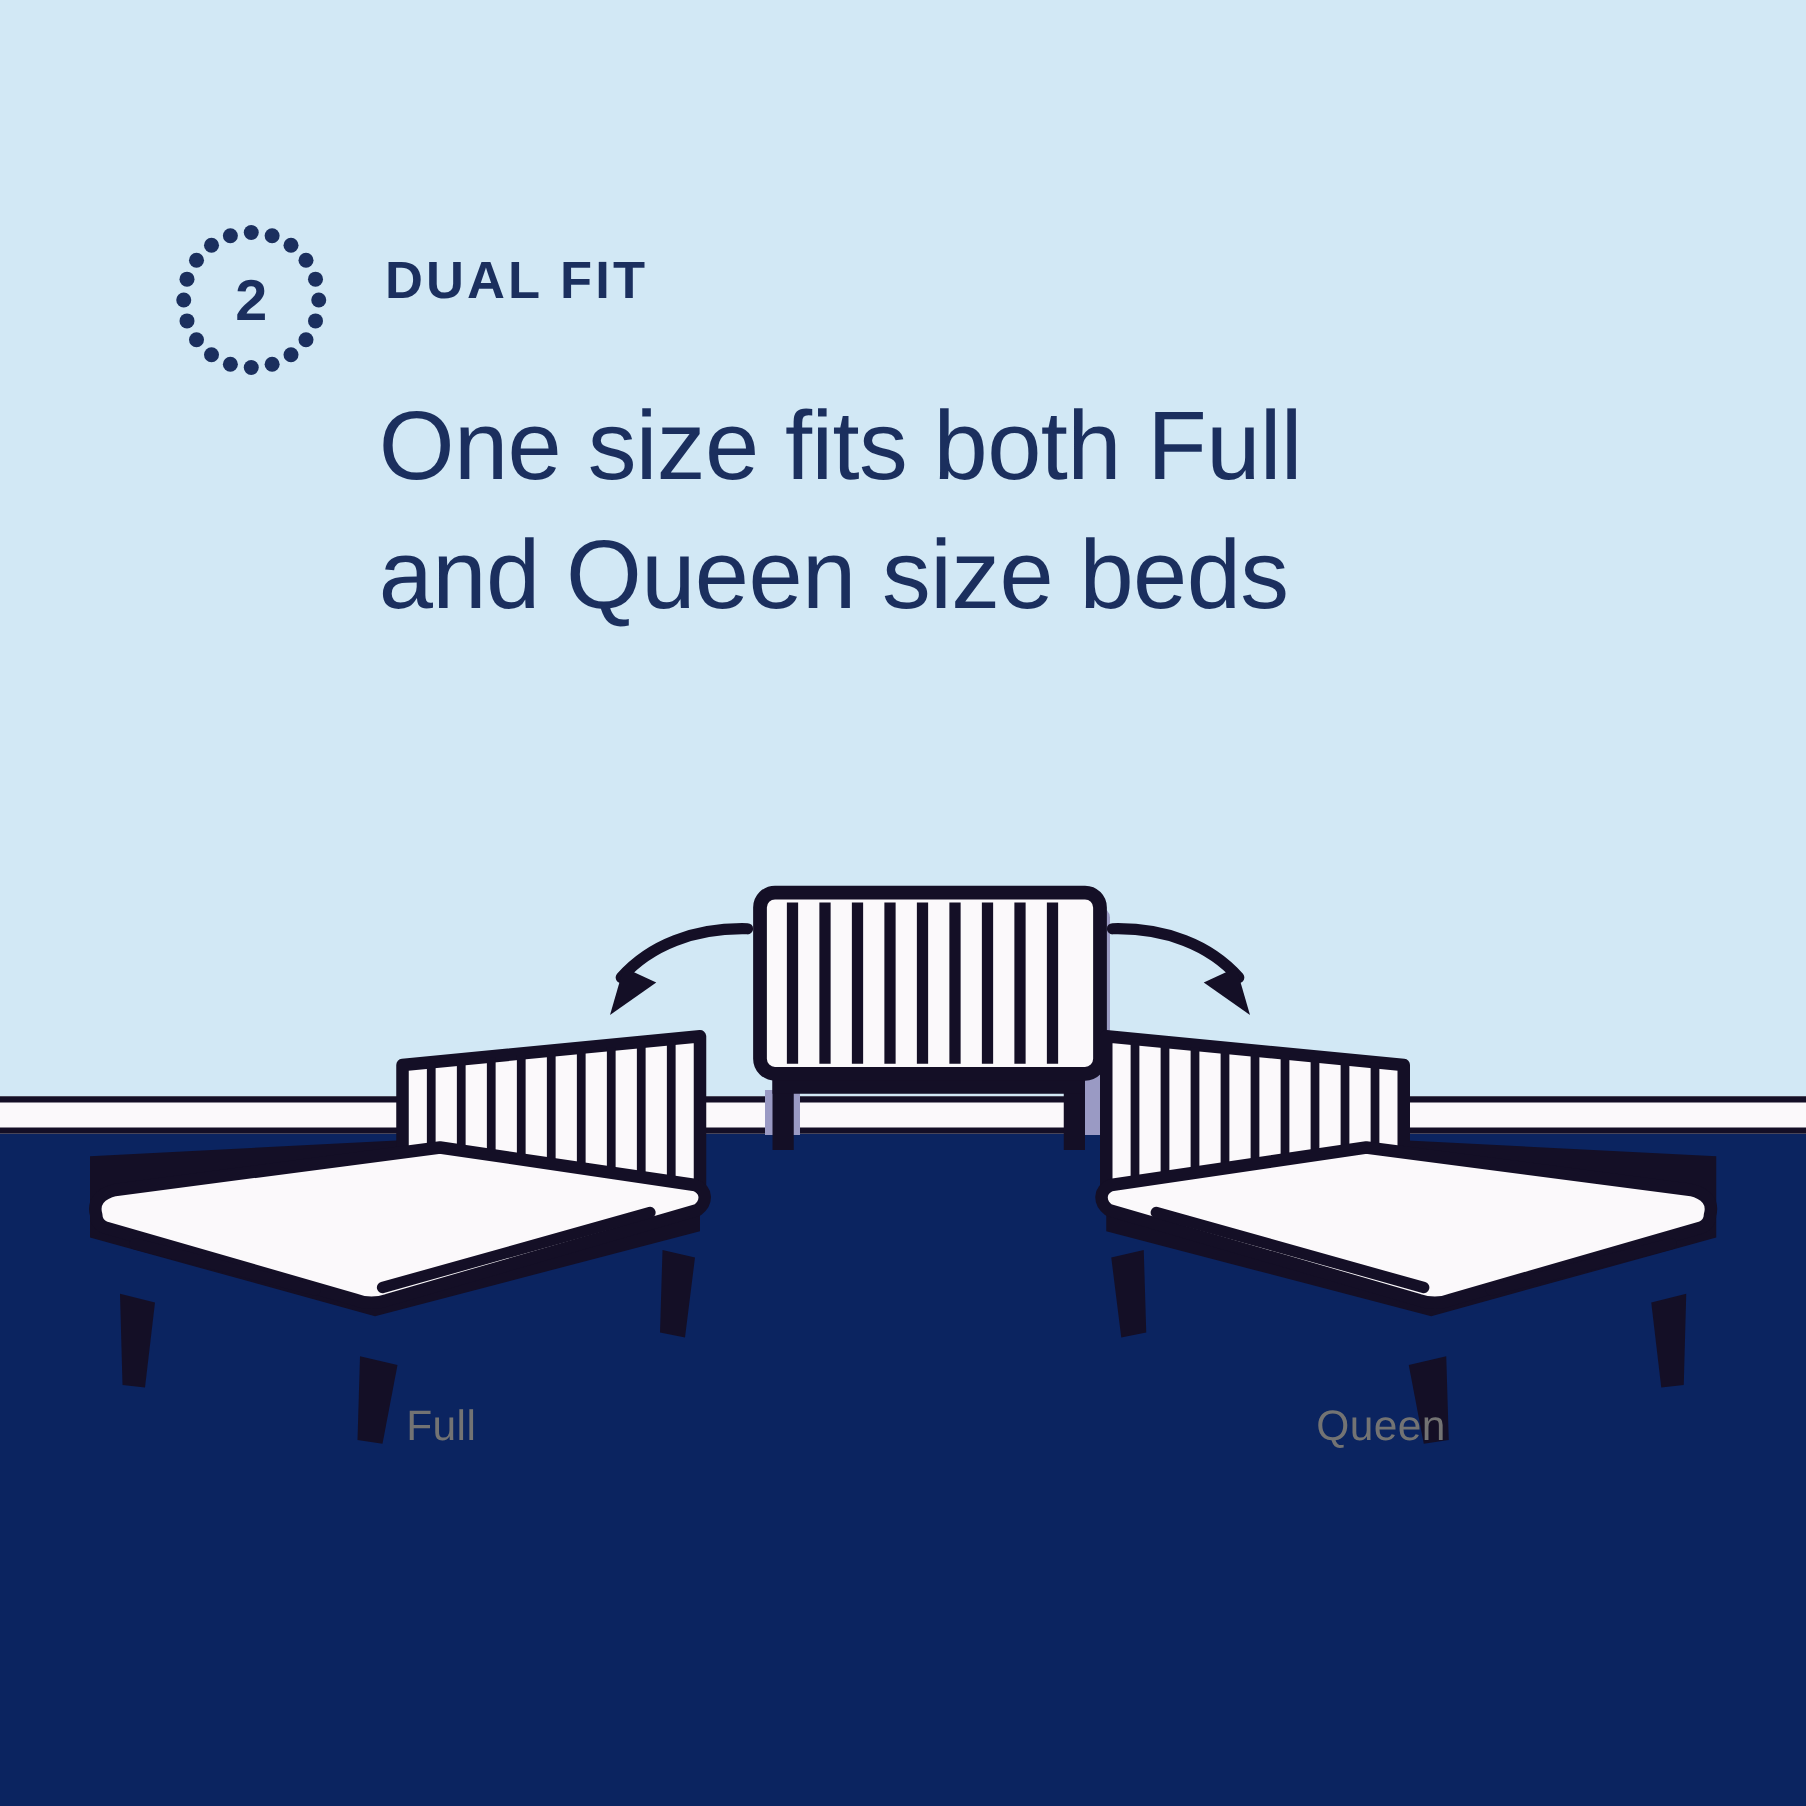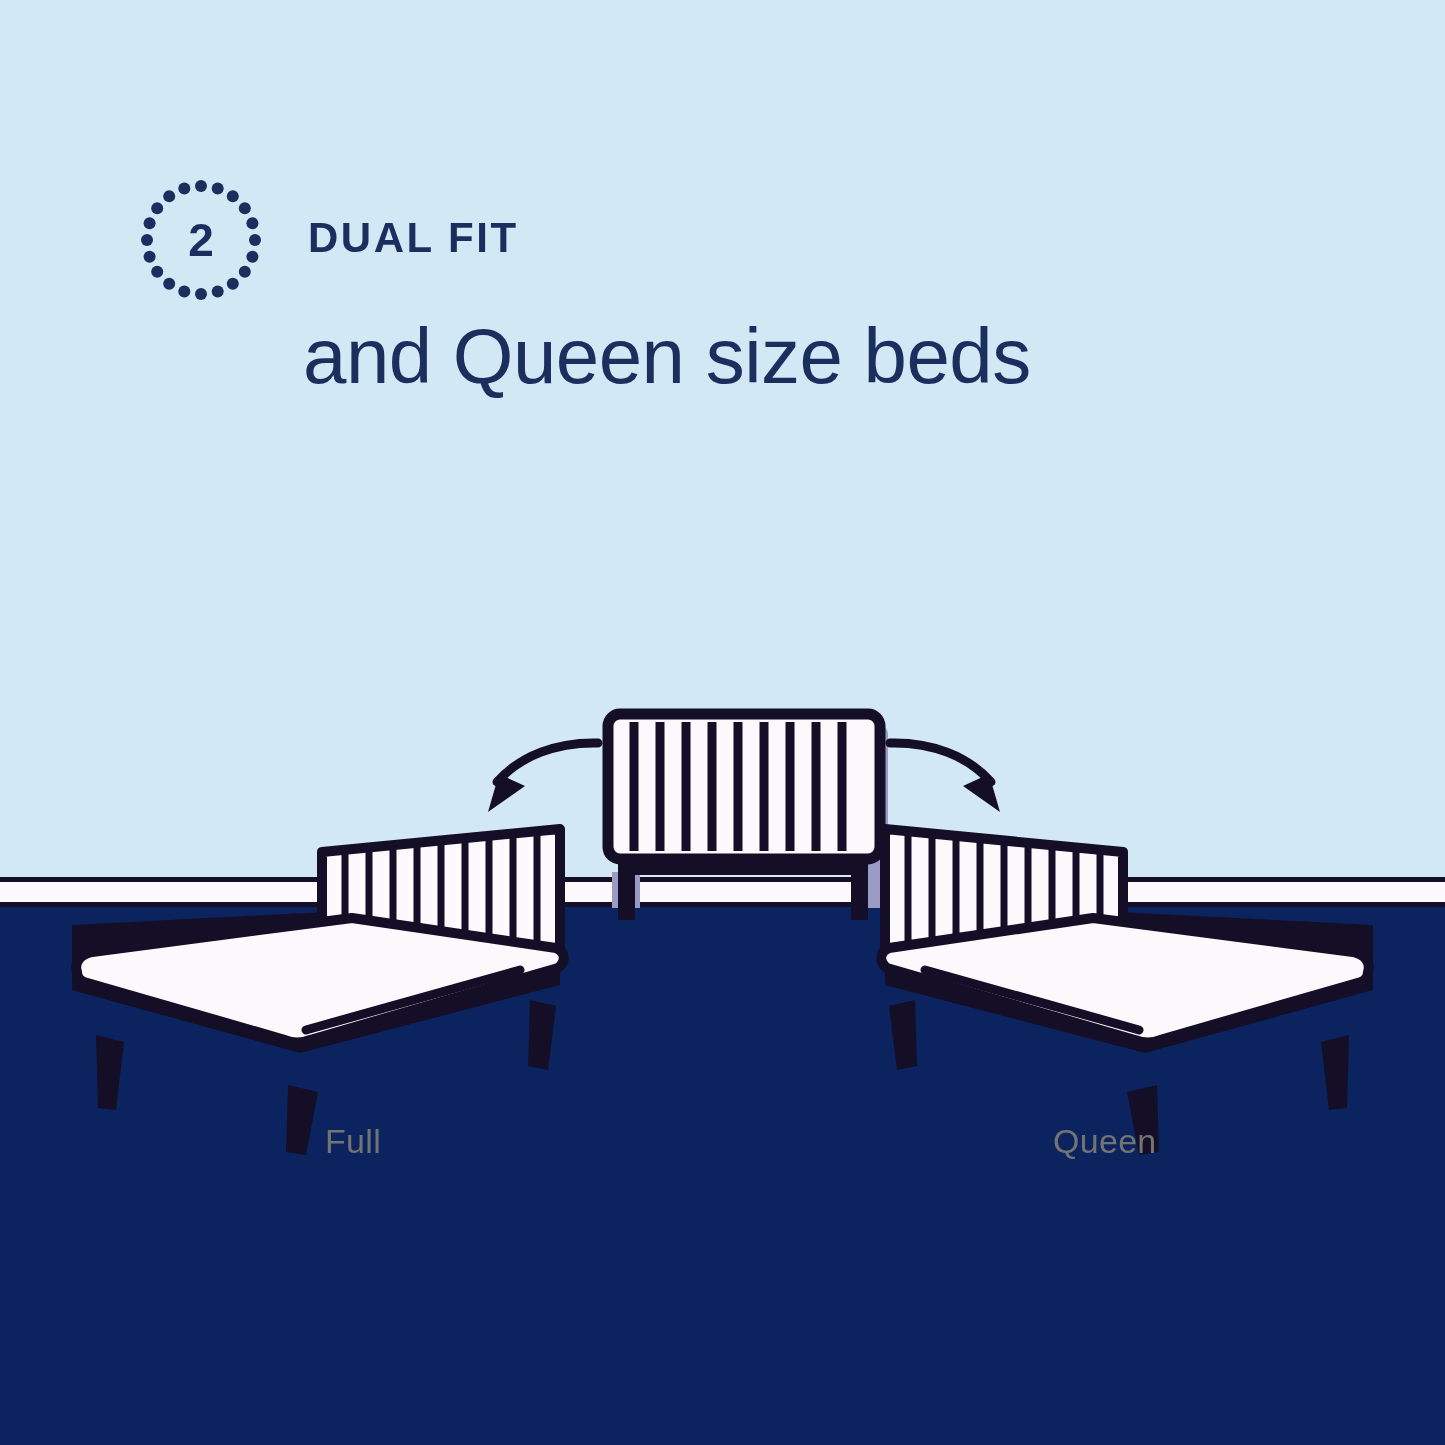--- a/index.html
+++ b/index.html
@@ -35,21 +35,21 @@
     position:absolute;left:139px;top:178px;width:124px;height:124px;
   }
   .badge svg{display:block;}
   .badge-num{
     position:absolute;left:0;top:0;width:124px;height:124px;
     display:flex;align-items:center;justify-content:center;
     font-size:46px;font-weight:bold;color:#1b2f5e;
     letter-spacing:0px;
   }
   .kicker{
-    position:absolute;left:308px;top:214px;
+    position:absolute;left:308px;top:200px;
     font-size:42px;font-weight:bold;color:#1b2f5e;
     letter-spacing:2.5px;
   }
   .headline{
     position:absolute;left:303px;top:305px;width:1000px;
     font-size:78px;font-weight:300;color:#1b2f5e;
     line-height:1.32;letter-spacing:-0.5px;
   }
 
   .art{position:absolute;left:0;top:0;width:1445px;height:1445px;}
@@ -94,20 +94,21 @@
         <circle cx="30.2" cy="18.2" r="6"></circle>
         <circle cx="45.3" cy="10.6" r="6"></circle>
       </g>
     </svg>
     <div class="badge-num">2</div>
   </div>
 
   <div class="kicker">DUAL FIT</div>
 
   <div class="headline">
+    <div>One size fits both Full</div>
     <div>and Queen size beds</div>
   </div>
 
   <svg class="art" viewBox="0 0 1445 1445">
 
     <g>
 
       <rect x="866" y="726" width="22" height="182" rx="8" fill="#9a9ac4"></rect>
       <rect x="855" y="872" width="34" height="36" fill="#9a9ac4"></rect>
       <rect x="612" y="872" width="28" height="36" fill="#9a9ac4"></rect>

